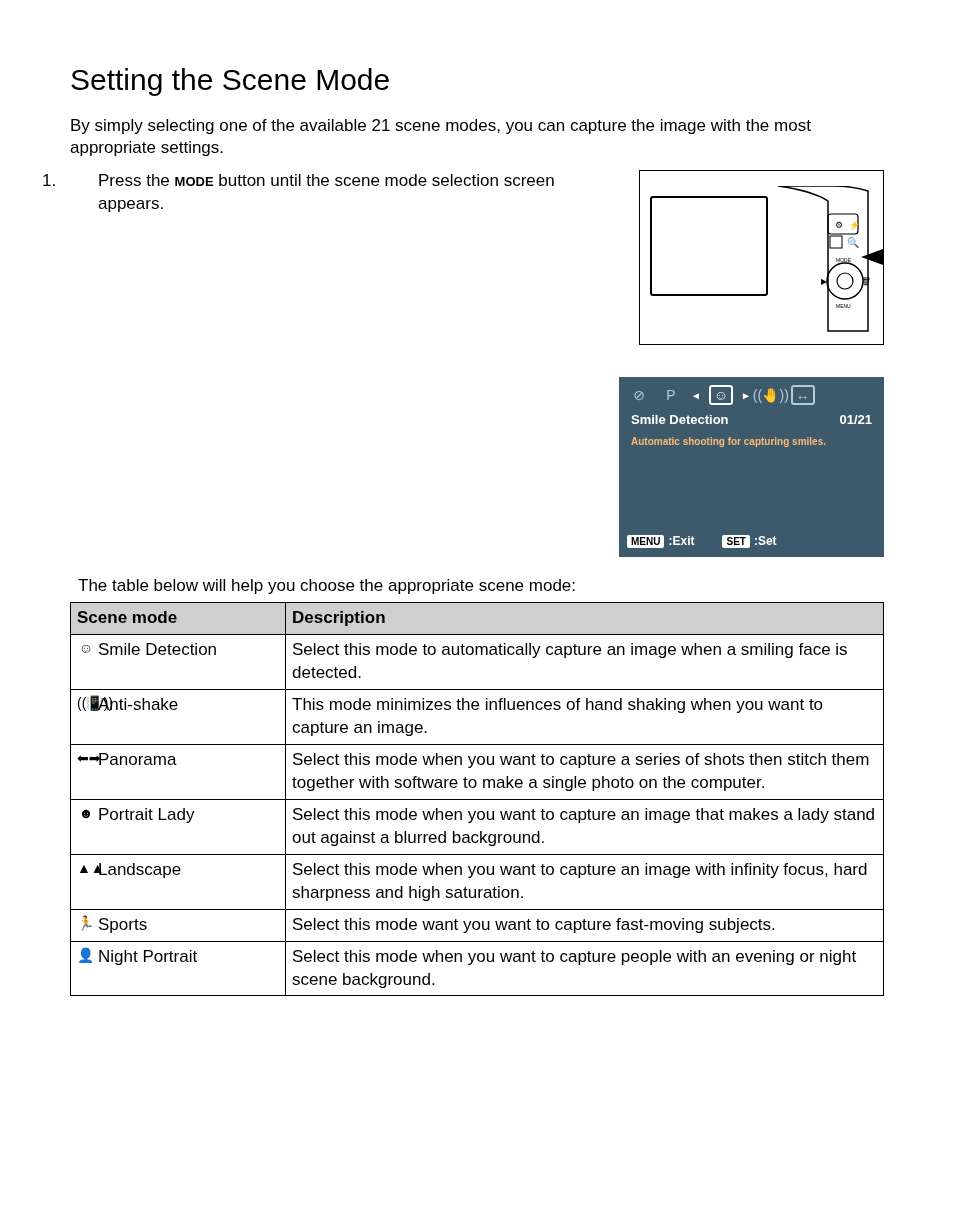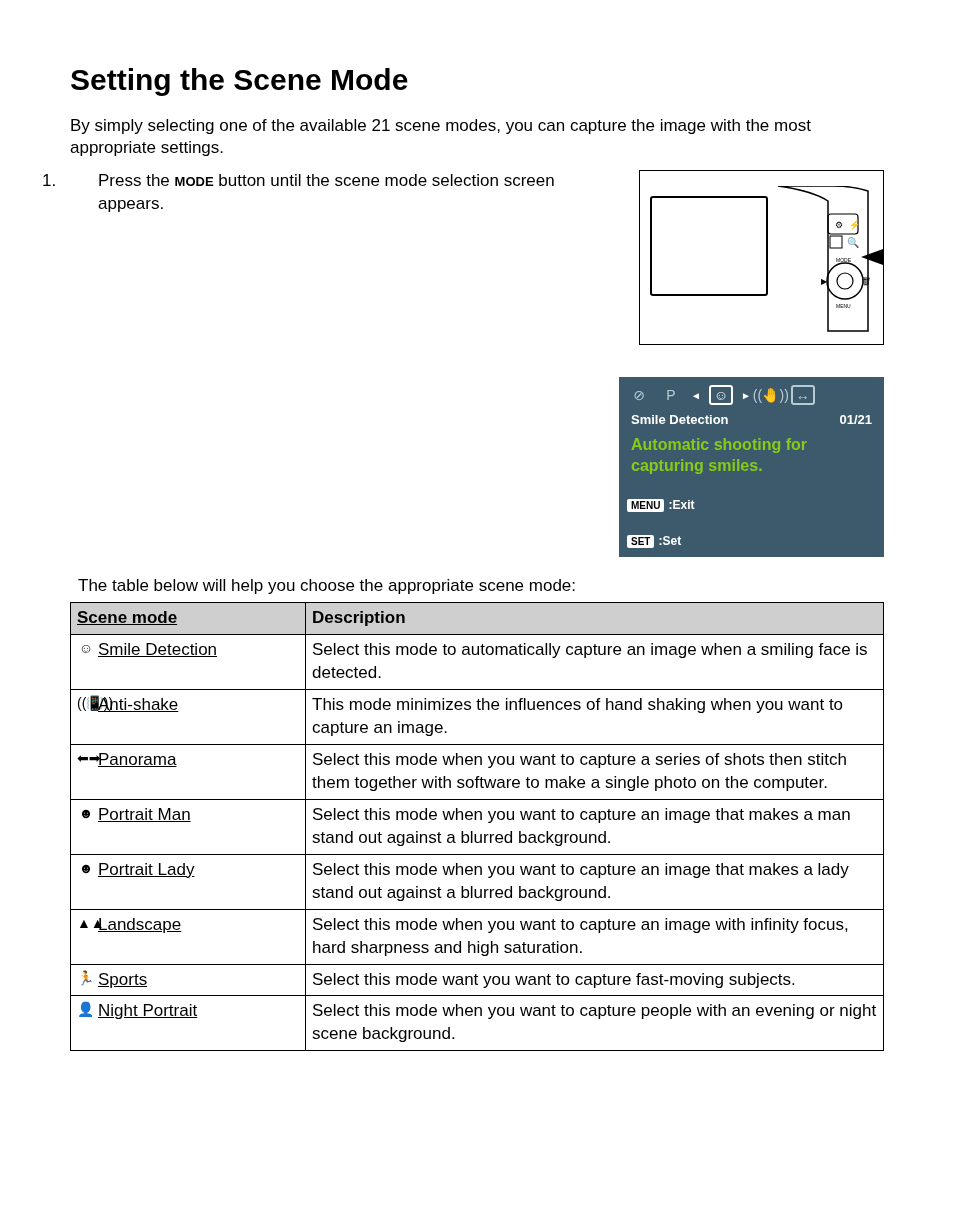--- a/index.html
+++ b/index.html
@@ -8,21 +8,21 @@
       background: #fff;
       padding: 60px 70px 40px 70px;
       width: 954px;
       min-height: 1220px;
       color: #000;
       font-size: 17px;
       line-height: 1.35;
     }
     h1 {
       font-family: "Comic Sans MS", "Arial Black", sans-serif;
-      font-weight: bold;
+      font-weight: normal;
       font-size: 30px;
       margin-bottom: 14px;
     }
     .intro { margin-bottom: 10px; }
     .content-row {
       display: flex;
       gap: 20px;
       margin-bottom: 18px;
     }
     .left-col { flex: 1; }
@@ -97,34 +97,33 @@
     .lcd-title-row {
       display: flex;
       justify-content: space-between;
       align-items: center;
       margin-bottom: 6px;
       font-weight: bold;
       font-size: 13px;
       padding: 0 4px;
     }
     .lcd-desc {
-      color: #84cc16;
-      font-weight: bold;
-      font-size: 16px;
+      color: #fdba74;
+      font-weight: bold;
+      font-size: 10px;
       padding: 0 4px;
       line-height: 1.3;
     }
     .lcd-footer {
       position: absolute;
       bottom: 8px; left: 8px; right: 8px;
       display: flex;
-      gap: 20px;
+      gap: 28px;
       font-size: 12px;
       font-weight: bold;
-      flex-direction: column;
     }
     .lcd-btn {
       background: #fff;
       color: #000;
       padding: 1px 4px;
       border-radius: 2px;
       font-size: 10px;
       margin-right: 4px;
       font-weight: bold;
     }
@@ -135,21 +134,21 @@
       font-size: 17px;
     }
     th, td {
       border: 1px solid #000;
       padding: 4px 6px;
       text-align: left;
       vertical-align: top;
       line-height: 1.35;
     }
     th { background: #cfcfcf; font-weight: bold; }
-    .mode-col { width: 235px; text-decoration: underline; }
+    .mode-col { width: 215px; }
     .mode-icon {
       display: inline-block;
       width: 18px;
       text-align: center;
       vertical-align: top;
       margin-right: 3px;
       font-size: 14px;
     }
     .page-wrap { position: relative; min-height: 1220px; }
   </style>
@@ -239,24 +238,20 @@
         </tr>
         <tr>
           <td class="mode-col"><span class="mode-icon">((📳))</span><span>Anti-shake</span></td>
           <td>This mode minimizes the influences of hand shaking when you want to capture an image.</td>
         </tr>
         <tr>
           <td class="mode-col"><span class="mode-icon">⬅➡</span><span>Panorama</span></td>
           <td>Select this mode when you want to capture a series of shots then stitch them together with software to make a single photo on the computer.</td>
         </tr>
         <tr>
-          <td class="mode-col"><span class="mode-icon">☻</span><span>Portrait Man</span></td>
-          <td>Select this mode when you want to capture an image that makes a man stand out against a blurred background.</td>
-        </tr>
-        <tr>
           <td class="mode-col"><span class="mode-icon">☻</span><span>Portrait Lady</span></td>
           <td>Select this mode when you want to capture an image that makes a lady stand out against a blurred background.</td>
         </tr>
         <tr>
           <td class="mode-col"><span class="mode-icon">▲▲</span><span>Landscape</span></td>
           <td>Select this mode when you want to capture an image with infinity focus, hard sharpness and high saturation.</td>
         </tr>
         <tr>
           <td class="mode-col"><span class="mode-icon">🏃</span><span>Sports</span></td>
           <td>Select this mode want you want to capture fast-moving subjects.</td>

